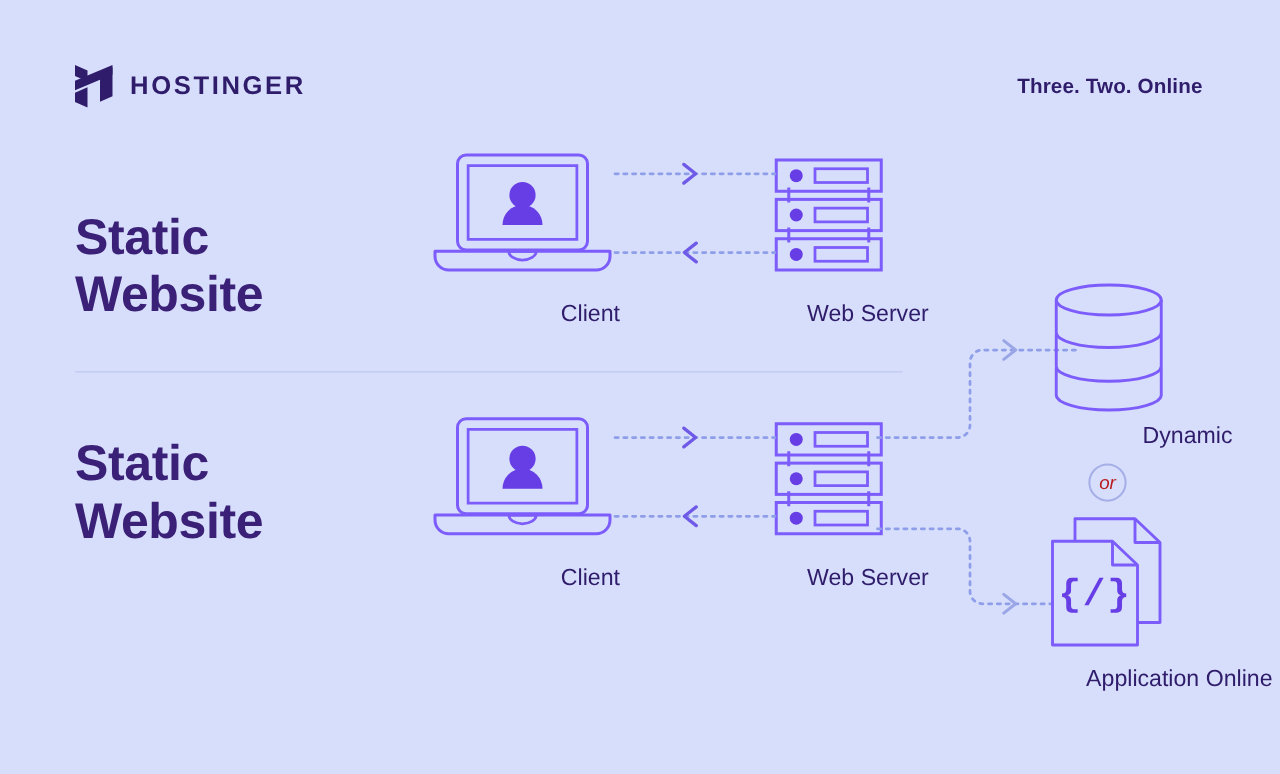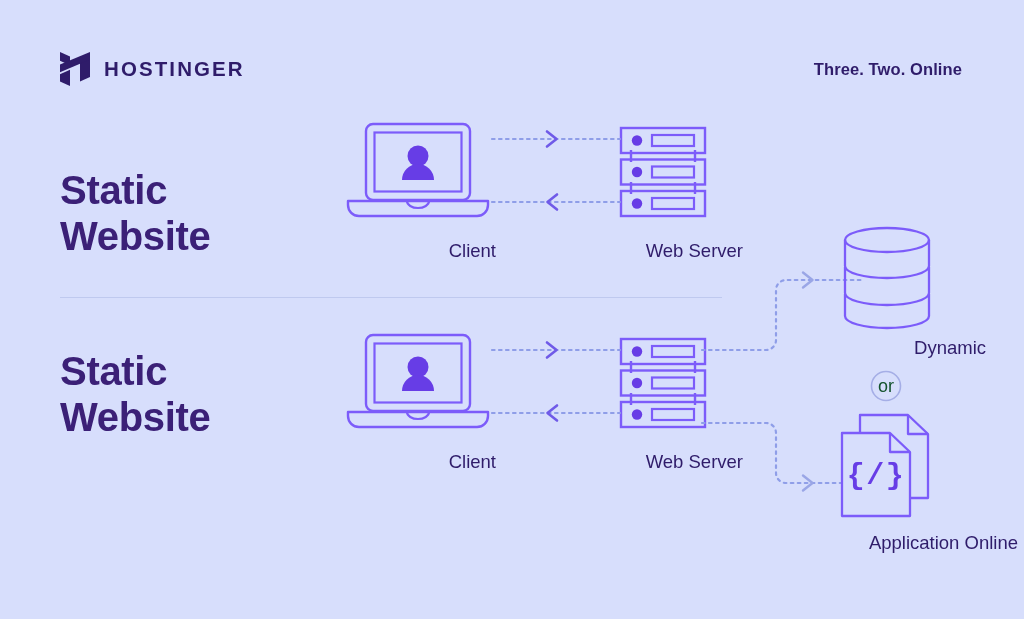--- a/index.html
+++ b/index.html
@@ -227,21 +227,21 @@
     </span>
   </div>
   <div class="abs caption" style="left:786px; top:337px; width:200px;">Dynamic</div>
 
   <div class="abs" style="left:870px; top:370px;">
     <svg width="32" height="32" viewBox="0 0 32 32">
       <circle cx="16" cy="16" r="14.5" fill="none" stroke="#a5aee6" stroke-width="1.6"></circle>
     </svg>
     <div style="position:absolute; left:0; top:0; width:32px; height:32px;
                 display:flex; align-items:center; justify-content:center;
-                font-size:18px; color:#14532d;">or</div>
+                font-size:15px; color:#b91c1c;font-style:italic;">or</div>
   </div>
 
   <div class="abs" style="left:838px; top:412px;">
     <span>
       <svg width="100" height="108" viewBox="0 0 100 108">
         <path d="M22 3 H70 L90 22 V86 H22 Z" fill="none" stroke="#7c5cfa" stroke-width="2.3" stroke-linejoin="round"></path>
         <path d="M70 3 V22 H90" fill="none" stroke="#7c5cfa" stroke-width="2.3" stroke-linejoin="round"></path>
         <path d="M4 21 H52 L72 40 V104 H4 Z" fill="#d7defc" stroke="#7c5cfa" stroke-width="2.3" stroke-linejoin="round"></path>
         <path d="M52 21 V40 H72" fill="none" stroke="#7c5cfa" stroke-width="2.3" stroke-linejoin="round"></path>
         <text x="38" y="72" text-anchor="middle" font-family="Liberation Mono, monospace" font-size="30" font-weight="bold" fill="#673de6" letter-spacing="1.5">{/}</text>

